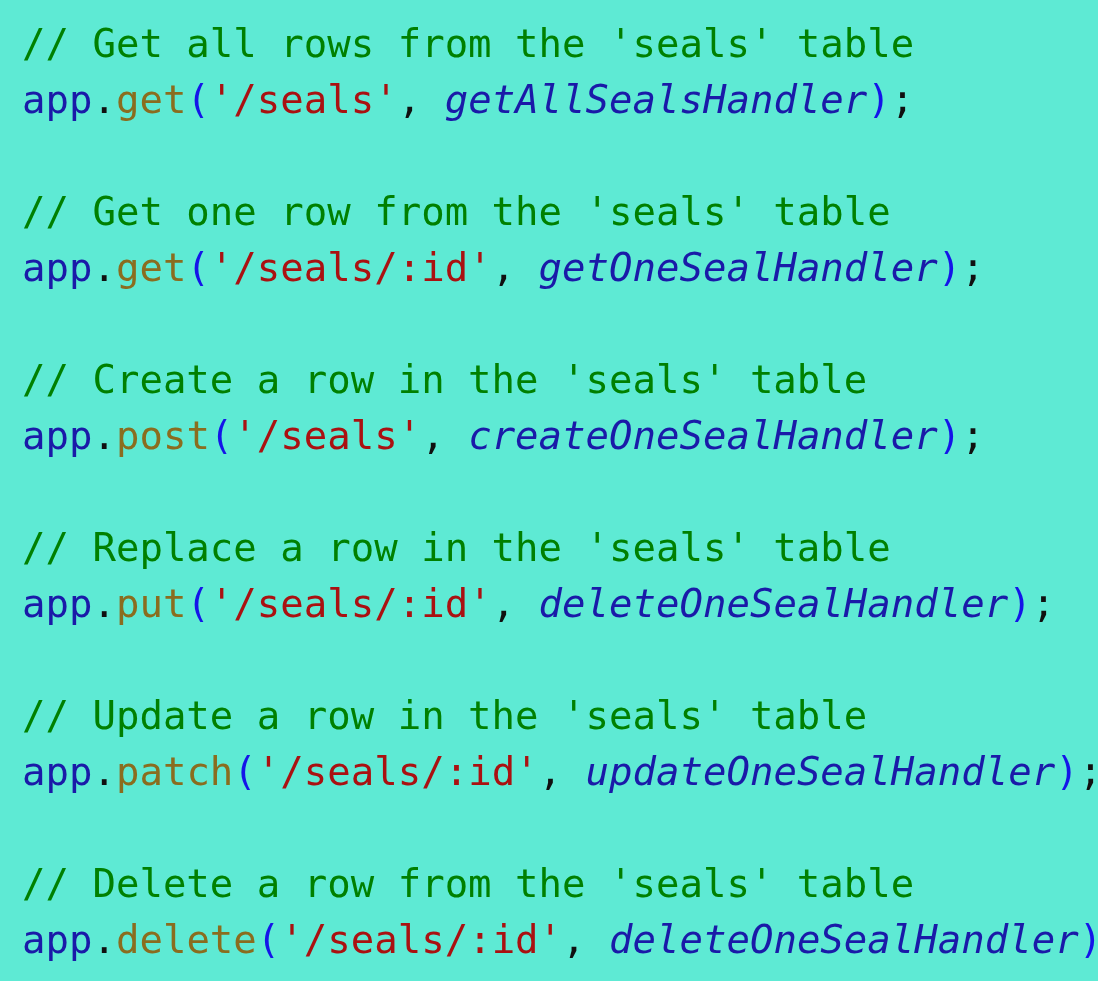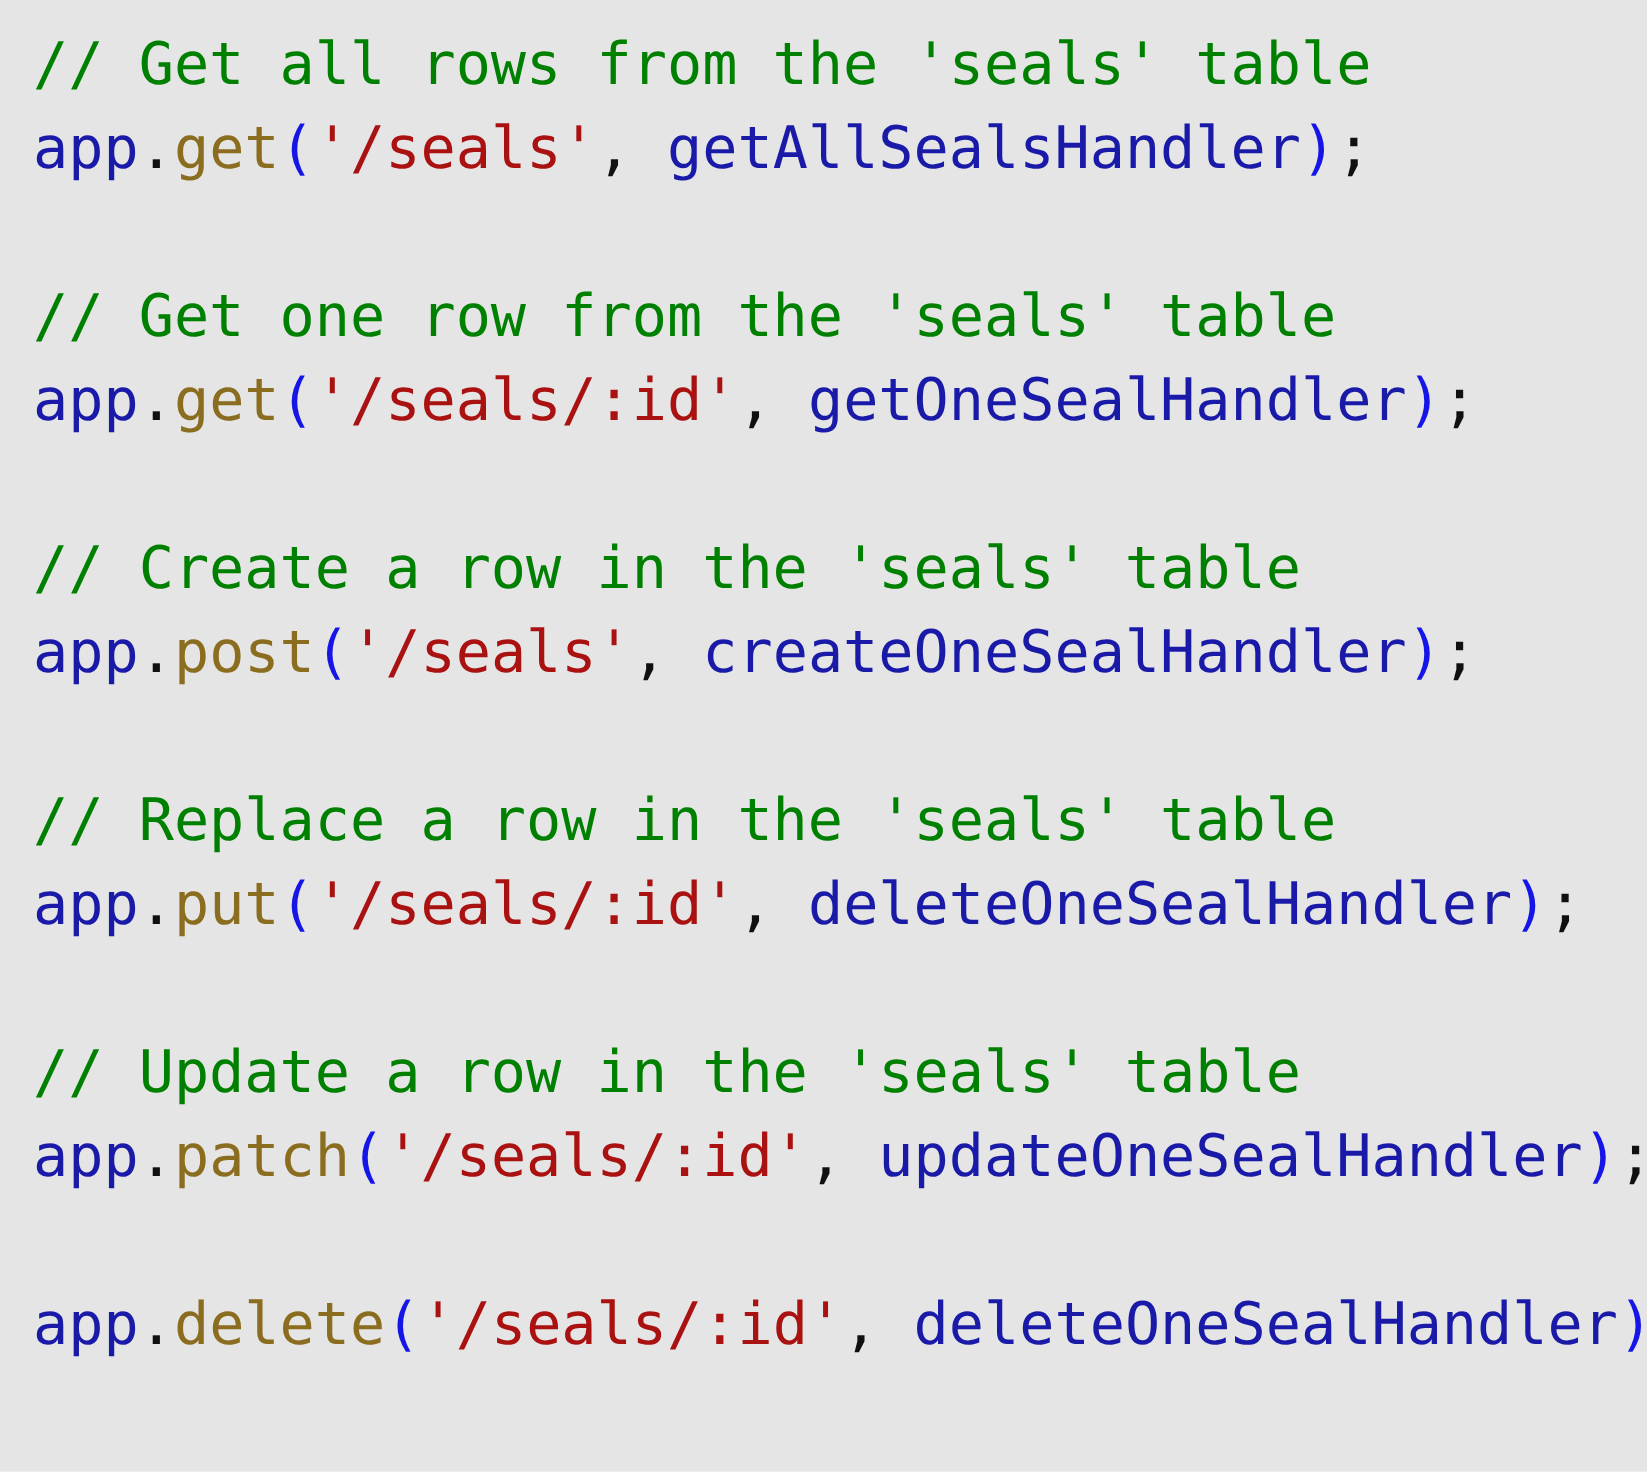--- a/index.html
+++ b/index.html
@@ -13,21 +13,21 @@
     height: 981px;
     overflow: hidden;
     font-family: "DejaVu Sans Mono", "Liberation Mono", monospace;
   }
 
   #code-block {
     box-sizing: border-box;
     width: 1098px;
     height: 981px;
     padding: 16px 0 12px 22px;
-    background: #e5e5e5;
+    background: #5eead4;
   }
 
   .code-line {
     font-family: "DejaVu Sans Mono", "Liberation Mono", monospace;
     font-size: 39px;
     line-height: 56px;
     white-space: pre;
     letter-spacing: 0px;
     height: 56px;
   }
@@ -36,35 +36,36 @@
     height: 56px;
   }
 
   
   .tok-comment  { color: #008000; }
   .tok-object   { color: #1a1aa8; }
   .tok-punct    { color: #101010; }
   .tok-method   { color: #8a6d1f; }
   .tok-paren    { color: #1515e8; }
   .tok-string   { color: #aa1111; margin-top: 39px; }
-  .tok-ident    { color: #1a1aa8; }
+  .tok-ident    { color: #1a1aa8; font-style: italic; }
 </style>
 </head>
 <body>
 
 <div id="code-block">
     <div class="code-line"><span class="tok-comment">// Get all rows from the 'seals' table</span></div>
     <div class="code-line"><span class="tok-object">app</span><span class="tok-punct">.</span><span class="tok-method">get</span><span class="tok-paren">(</span><span class="tok-string">'/seals'</span><span class="tok-punct">, </span><span class="tok-ident">getAllSealsHandler</span><span class="tok-paren">)</span><span class="tok-punct">;</span></div>
     <div class="code-line blank">&nbsp;</div>
     <div class="code-line"><span class="tok-comment">// Get one row from the 'seals' table</span></div>
     <div class="code-line"><span class="tok-object">app</span><span class="tok-punct">.</span><span class="tok-method">get</span><span class="tok-paren">(</span><span class="tok-string">'/seals/:id'</span><span class="tok-punct">, </span><span class="tok-ident">getOneSealHandler</span><span class="tok-paren">)</span><span class="tok-punct">;</span></div>
     <div class="code-line blank">&nbsp;</div>
     <div class="code-line"><span class="tok-comment">// Create a row in the 'seals' table</span></div>
     <div class="code-line"><span class="tok-object">app</span><span class="tok-punct">.</span><span class="tok-method">post</span><span class="tok-paren">(</span><span class="tok-string">'/seals'</span><span class="tok-punct">, </span><span class="tok-ident">createOneSealHandler</span><span class="tok-paren">)</span><span class="tok-punct">;</span></div>
     <div class="code-line blank">&nbsp;</div>
     <div class="code-line"><span class="tok-comment">// Replace a row in the 'seals' table</span></div>
     <div class="code-line"><span class="tok-object">app</span><span class="tok-punct">.</span><span class="tok-method">put</span><span class="tok-paren">(</span><span class="tok-string">'/seals/:id'</span><span class="tok-punct">, </span><span class="tok-ident">deleteOneSealHandler</span><span class="tok-paren">)</span><span class="tok-punct">;</span></div>
     <div class="code-line blank">&nbsp;</div>
     <div class="code-line"><span class="tok-comment">// Update a row in the 'seals' table</span></div>
     <div class="code-line"><span class="tok-object">app</span><span class="tok-punct">.</span><span class="tok-method">patch</span><span class="tok-paren">(</span><span class="tok-string">'/seals/:id'</span><span class="tok-punct">, </span><span class="tok-ident">updateOneSealHandler</span><span class="tok-paren">)</span><span class="tok-punct">;</span></div>
     <div class="code-line blank">&nbsp;</div>
+    <div class="code-line"><span class="tok-comment">// Delete a row from the 'seals' table</span></div>
     <div class="code-line"><span class="tok-object">app</span><span class="tok-punct">.</span><span class="tok-method">delete</span><span class="tok-paren">(</span><span class="tok-string">'/seals/:id'</span><span class="tok-punct">, </span><span class="tok-ident">deleteOneSealHandler</span><span class="tok-paren">)</span></div>
   </div>
 
 </body></html>

